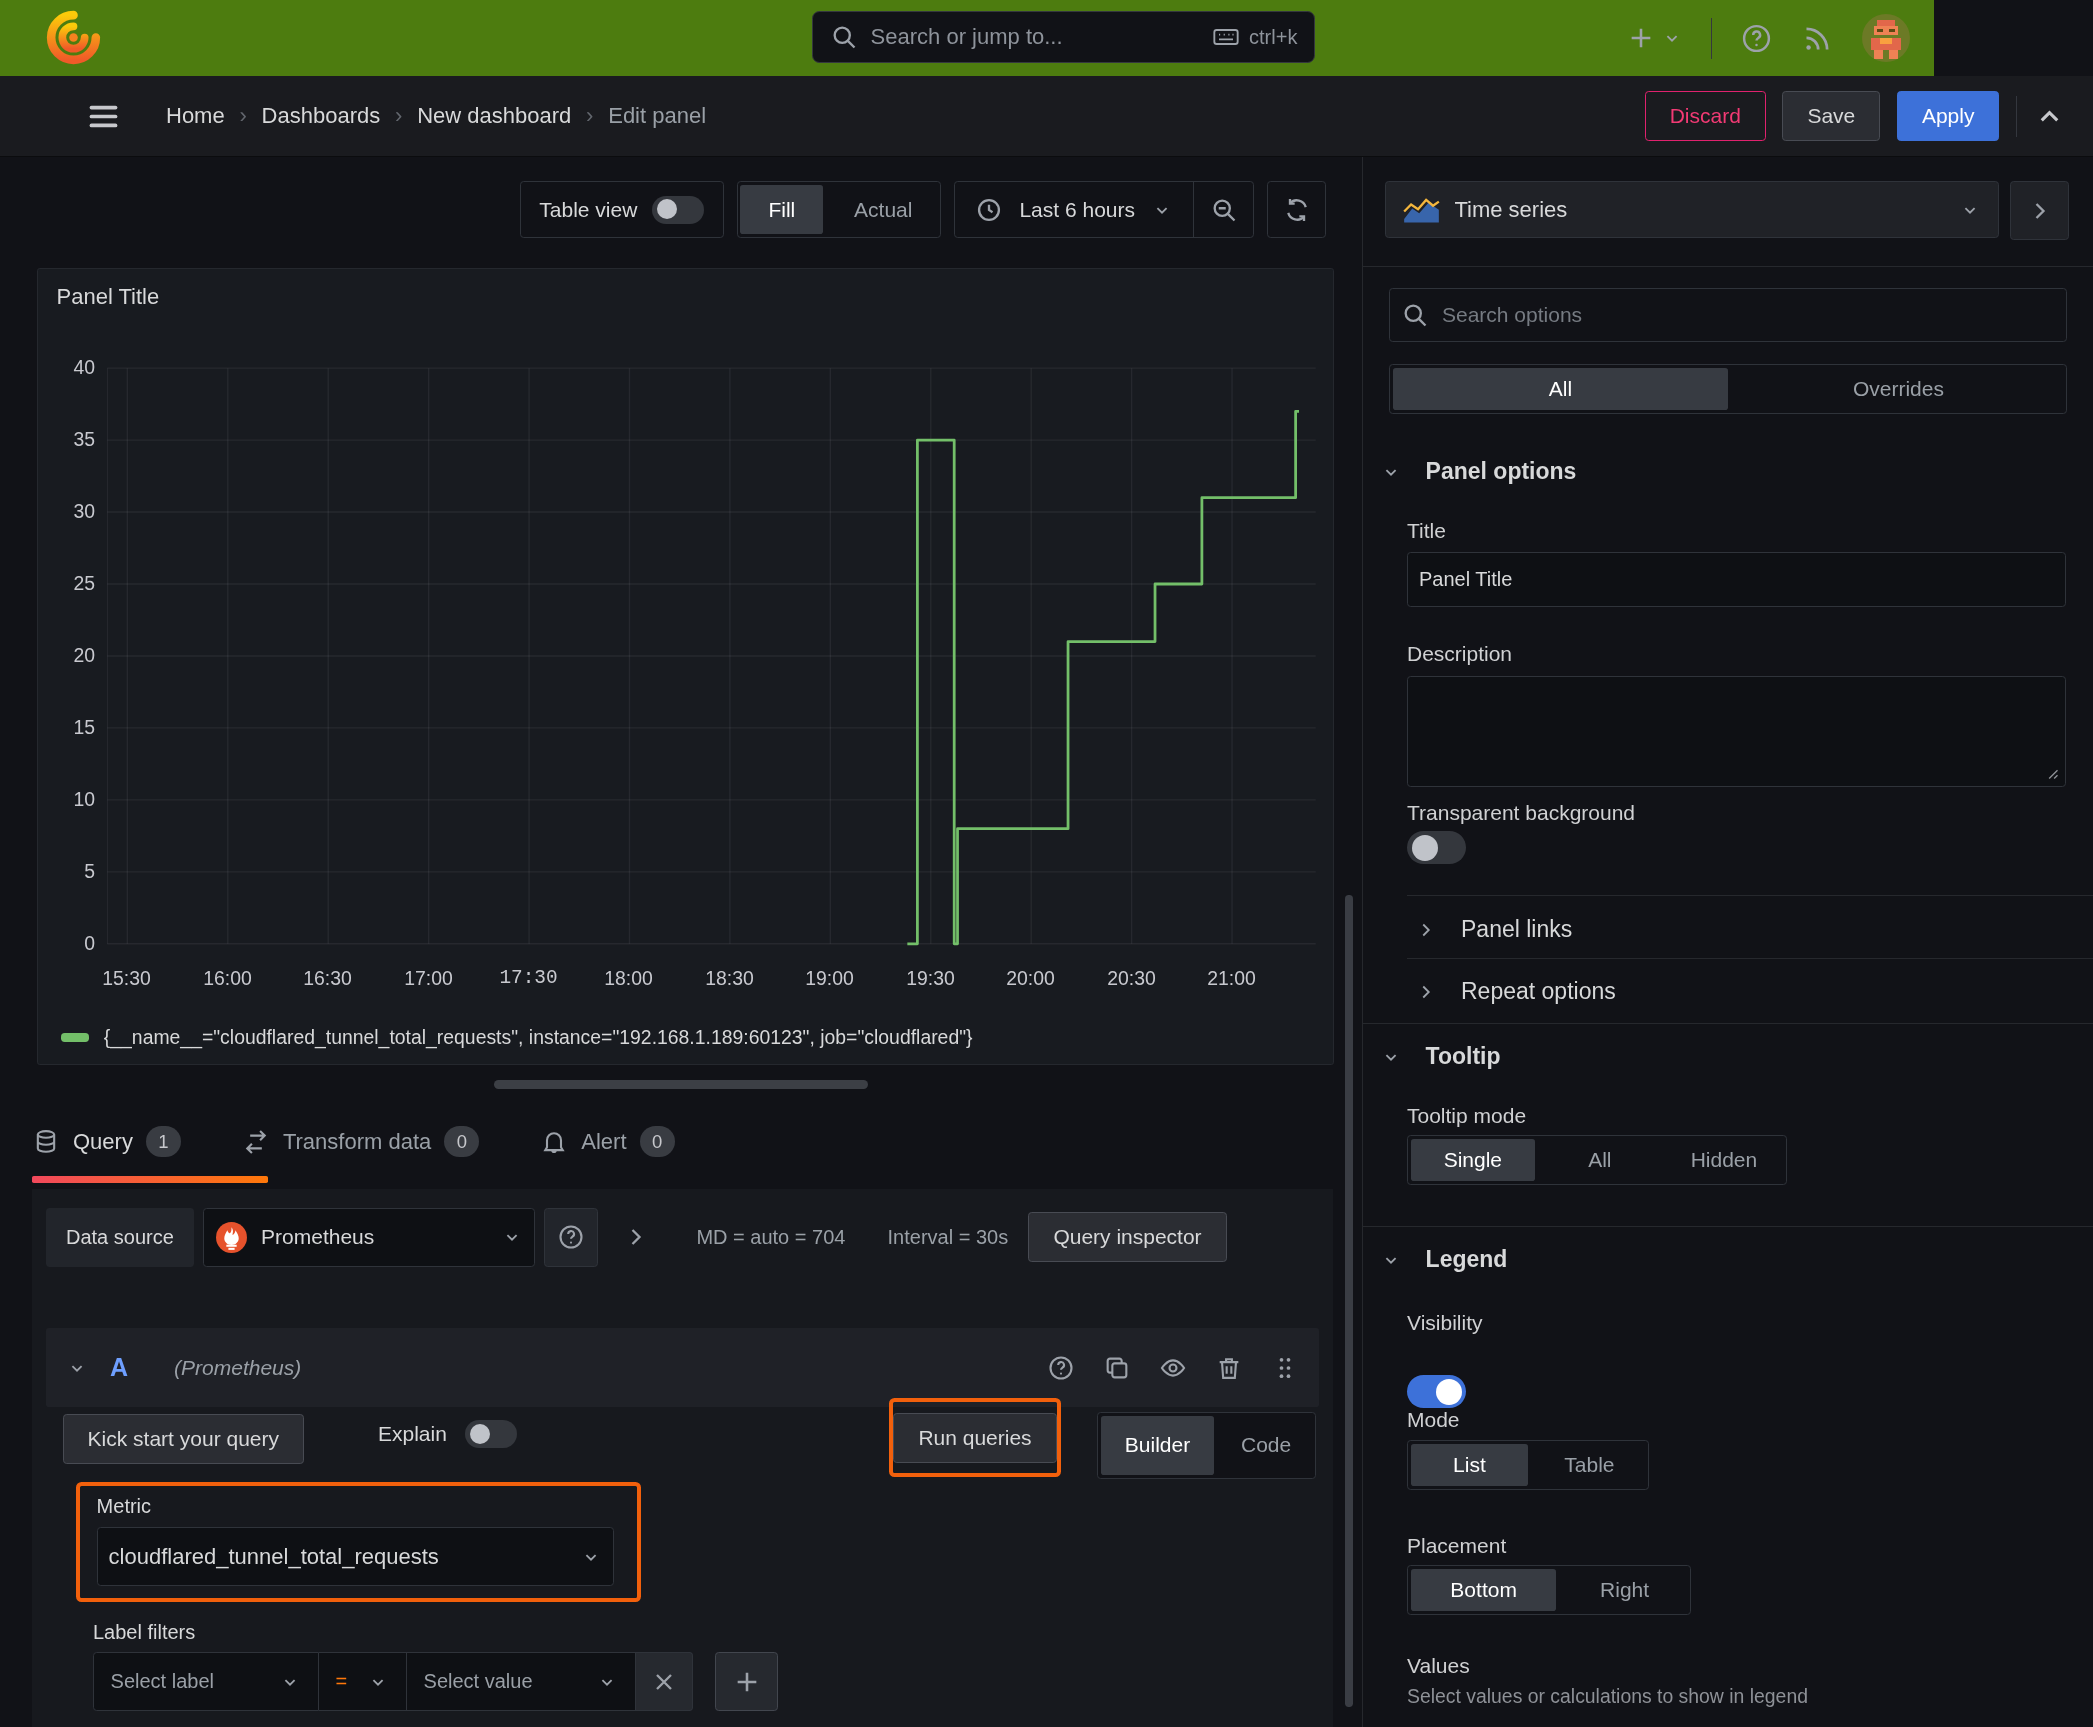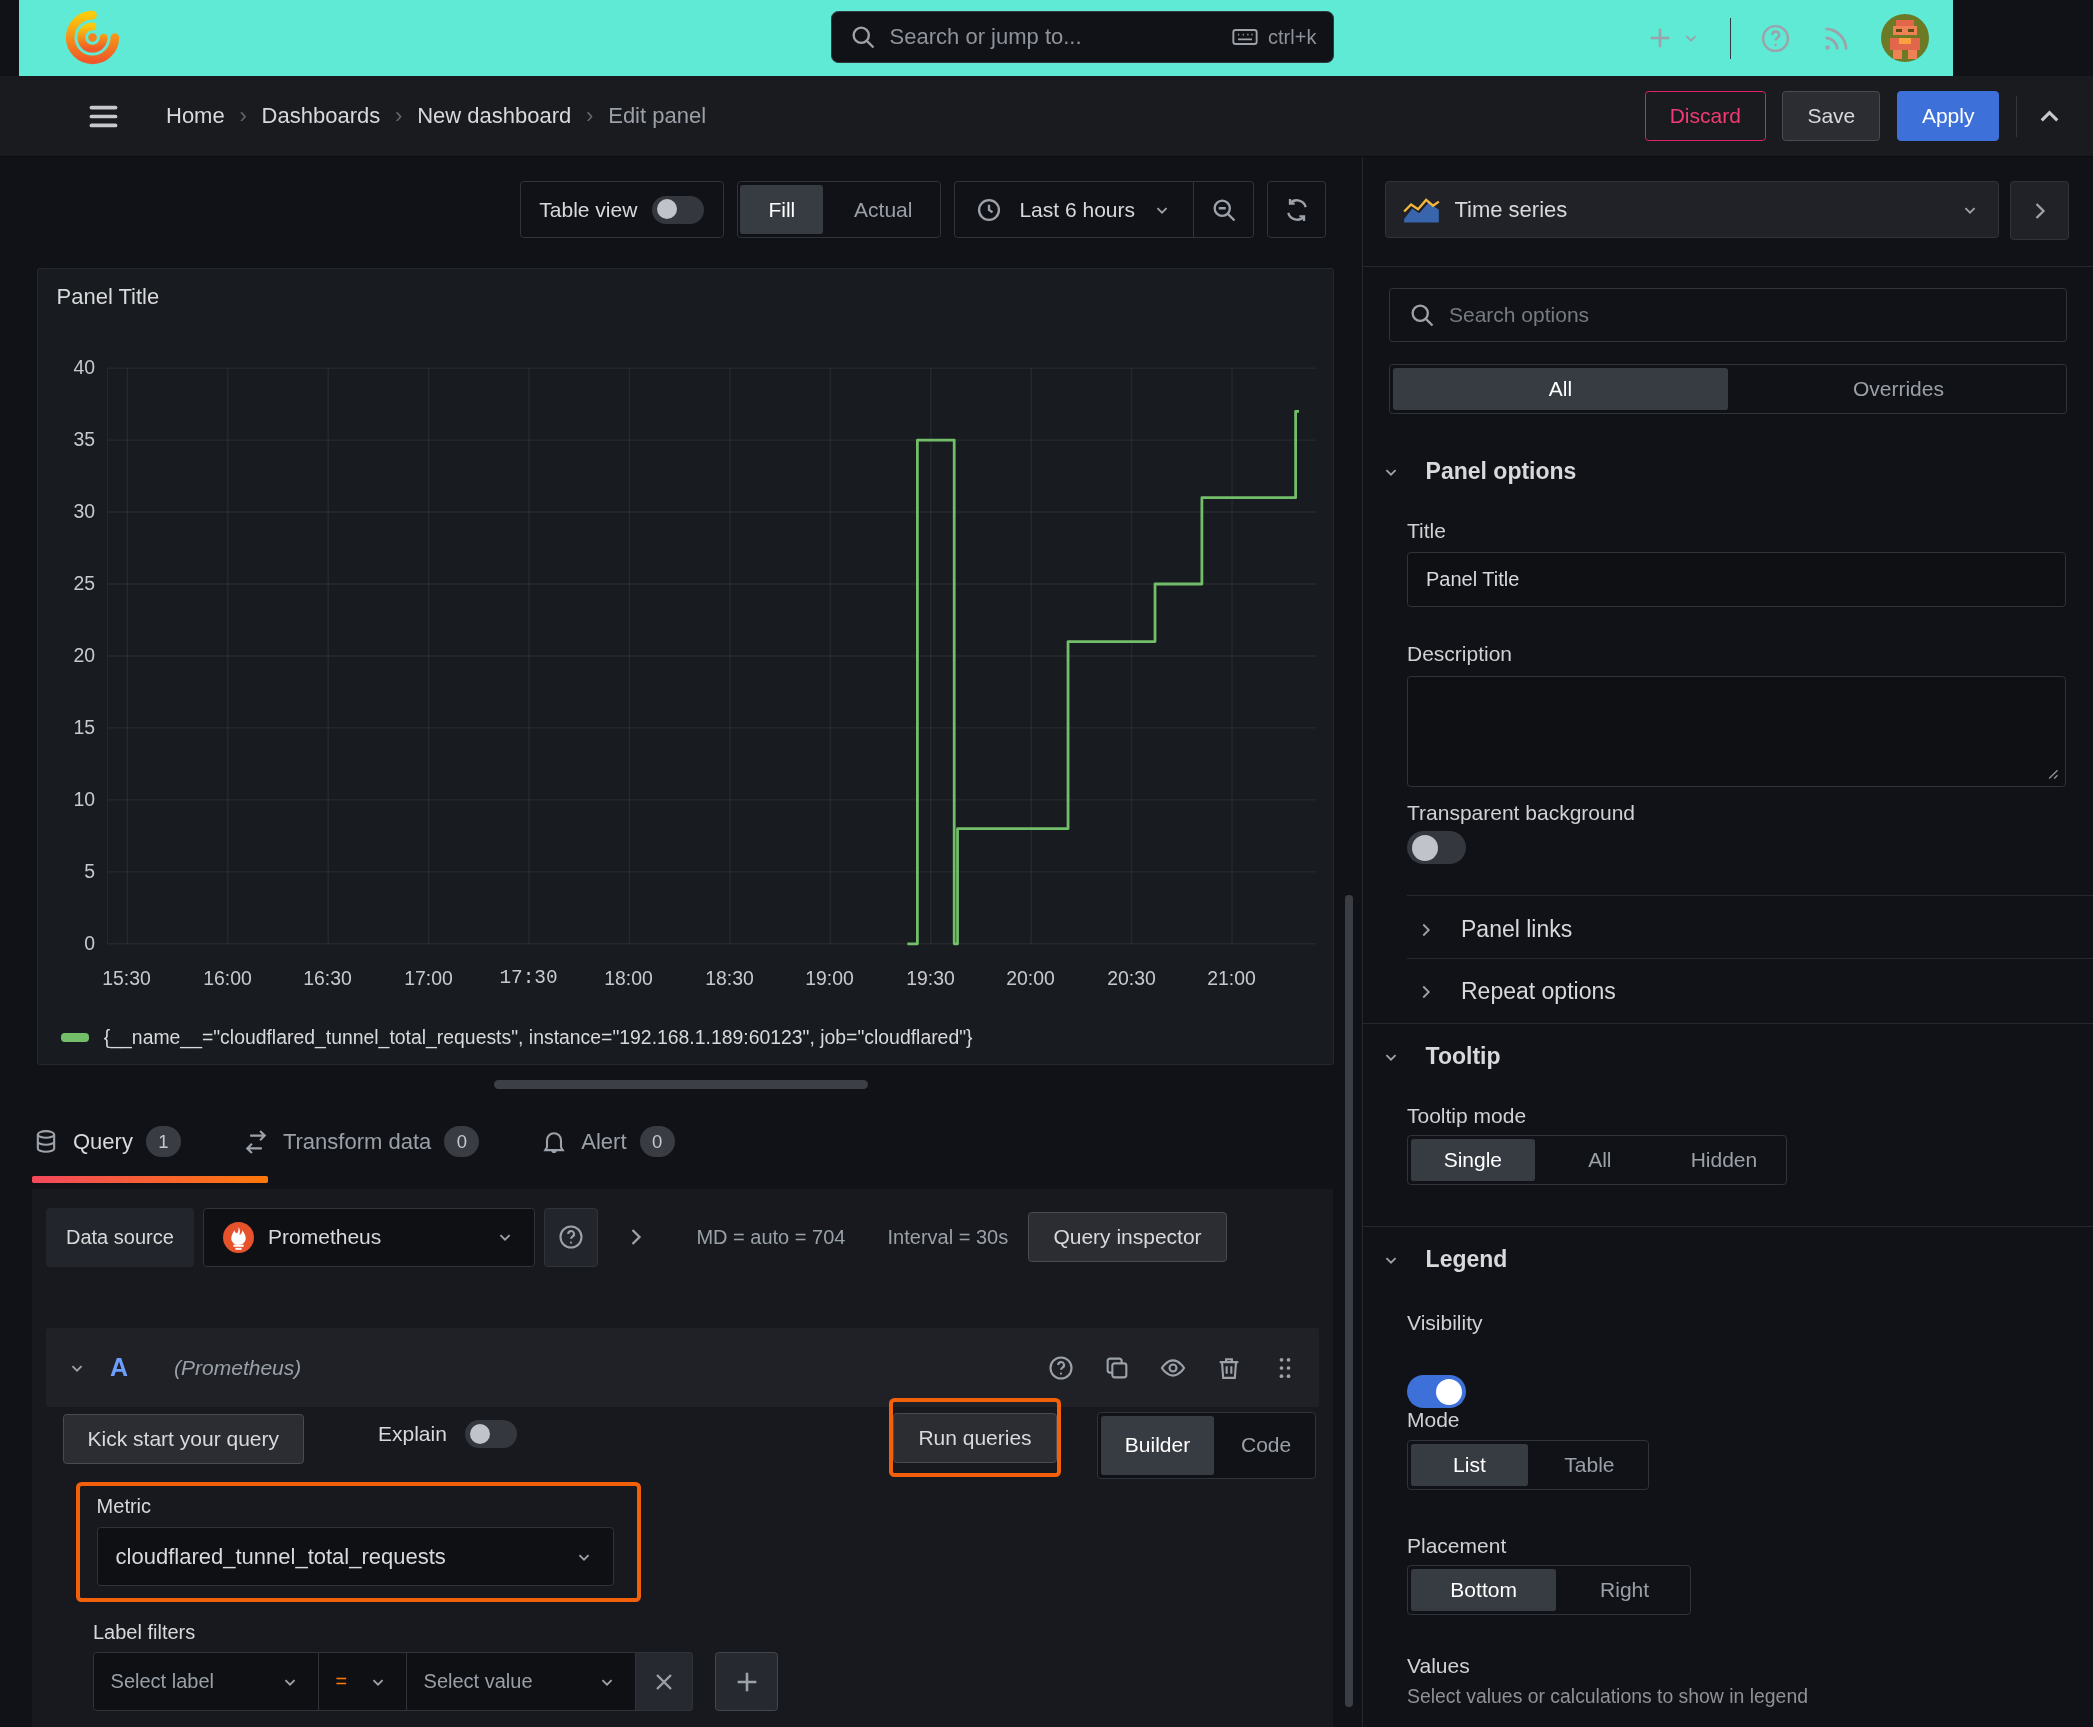--- a/index.html
+++ b/index.html
@@ -2,21 +2,21 @@
 <html style="font-size:14.8px"><head>
 <meta charset="utf-8">
 <style>
   html,body{margin:0;padding:0;background:#111217;}
   body{width:2093px;height:1728px;position:relative;font-family:"Liberation Sans",sans-serif;color:#d8d9da;overflow:hidden;font-size:20px;}
   .abs{position:absolute;}
   svg{display:block;}
   .ic{width:28px;height:28px;color:#9da2aa;}
   .ic.sm{width:22px;height:22px;}
   
-  #topnav{position:absolute;top:0;left:0;width:1934px;height:76px;background:#5eead4;border-bottom:0.9px solid #101114;margin-left:19px;}
+  #topnav{position:absolute;top:0;left:0;width:1934px;height:76px;background:#4d7c0f;border-bottom:0.9px solid #101114;}
   #searchbox{position:absolute;left:812px;top:11px;width:503px;height:52px;background:#111217;border:1.4px solid #34373e;border-radius:7.4px;display:flex;align-items:center;padding:0 16.6px;box-sizing:border-box;color:#8e939b;}
   #searchbox .ph{flex:1;margin-left:13px;font-size:22px;color:#8e939b;}
   #searchbox .kbd{display:flex;align-items:center;gap:9.2px;color:#8e939b;font-size:20px;}
   #nav-right{position:absolute;right:24px;top:0;height:76px;display:flex;align-items:center;gap:28px;}
   .navdiv{width:1.4px;height:41px;background:#34373e;}
   
   #crumbbar{position:absolute;top:76px;left:0;width:2093px;height:81px;background:#1a1b1f;border-bottom:1.8px solid #0b0c0e;display:flex;align-items:center;box-sizing:border-box;padding-left:41px;}
   #crumbbar .burger{margin-left:44px;}
   .crumbs{display:flex;align-items:center;gap:14.8px;margin-left:44px;font-size:22px;}
   .crumbs .sep{color:#62666d;}
@@ -52,21 +52,21 @@
   #chart-legend .ltext{font-size:19.4px;color:#d8d9da;}
   #hscroll{position:absolute;left:494px;top:923px;width:374px;height:9.2px;border-radius:4.6px;background:#3c3f45;}
   
   #tabs{position:absolute;left:32px;top:952px;height:65px;display:flex;align-items:center;gap:61px;}
   .tab{display:flex;align-items:center;gap:13px;font-size:22px;color:#9aa0a7;cursor:pointer;}
   .tab.active{color:#d8d9da;}
   .badge{min-width:35px;height:31px;border-radius:15.7px;background:#393c42;color:#c7c8cc;font-size:18.5px;display:flex;align-items:center;justify-content:center;padding:0 7.4px;box-sizing:border-box;}
   #tab-underline{position:absolute;left:32px;top:1019px;width:236px;height:6.5px;background:linear-gradient(90deg,#f2495c,#ff780a);border-radius:1.8px;}
   
   #querypanel{position:absolute;left:32px;top:1032px;width:1301px;height:539px;background:#17191e;}
-  .input{box-sizing:border-box;background:#0e1014;border:1.4px solid #2f333a;border-radius:3.7px;color:#d8d9da;font-size:20px;display:flex;align-items:center;padding:0 18px;}
+  .input{box-sizing:border-box;background:#0e1014;border:1.4px solid #2f333a;border-radius:3.7px;color:#d8d9da;font-size:20px;display:flex;align-items:center;padding:0 11px;}
   .chip{box-sizing:border-box;height:59px;background:#22252b;border-radius:3.7px;display:flex;align-items:center;padding:0 20px;font-size:20px;color:#d8d9da;}
   #ds-row{position:absolute;left:14px;top:18.5px;right:14px;height:59px;display:flex;align-items:center;gap:9.2px;}
   #ds-select{width:332px;height:59px;justify-content:flex-start;gap:13px;cursor:pointer;}
   #ds-select .grow{flex:1;}
   .iconbtn{box-sizing:border-box;width:54px;height:59px;background:#22252b;border:1.4px solid #2f333a;border-radius:3.7px;display:flex;align-items:center;justify-content:center;cursor:pointer;}
   .mdtext{color:#9aa0a7;font-size:20px;}
   #qrow-head{position:absolute;left:14px;top:139px;right:14px;height:79px;background:#1f2127;border-radius:2.8px;display:flex;align-items:center;padding:0 20px;box-sizing:border-box;gap:22px;}
   #qrow-head .ref{color:#6e9fff;font-size:25px;font-weight:bold;}
   #qrow-head .dshint{color:#9aa0a7;font-style:italic;font-size:21px;margin-left:24px;}
   #qrow-icons{margin-left:auto;display:flex;align-items:center;gap:28px;}

